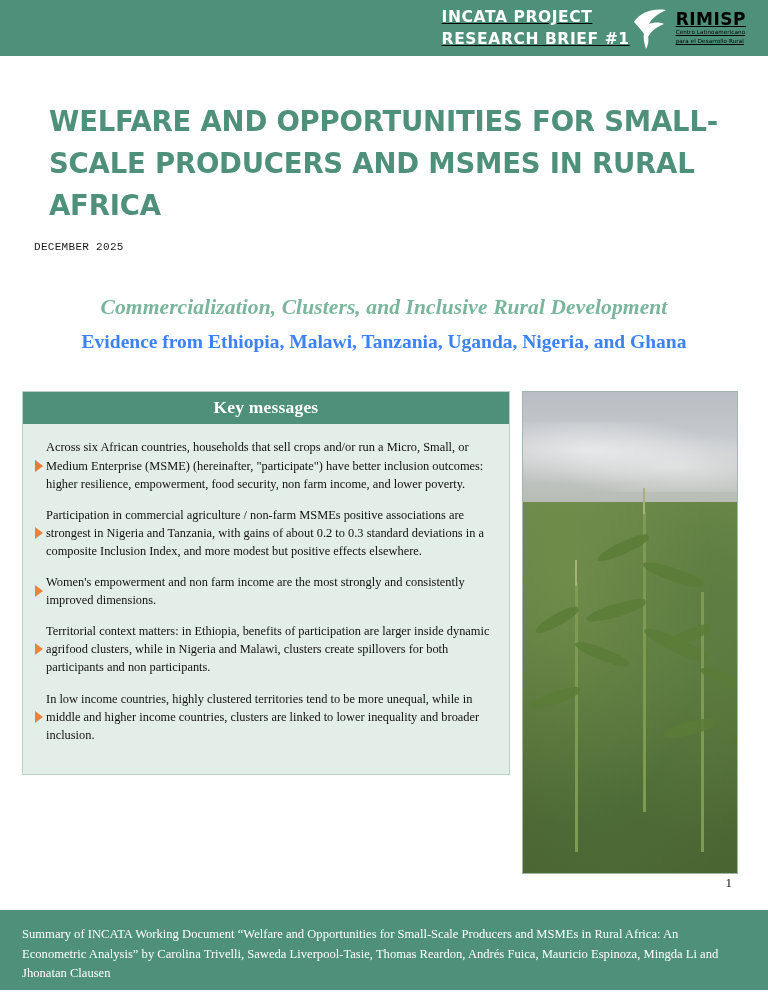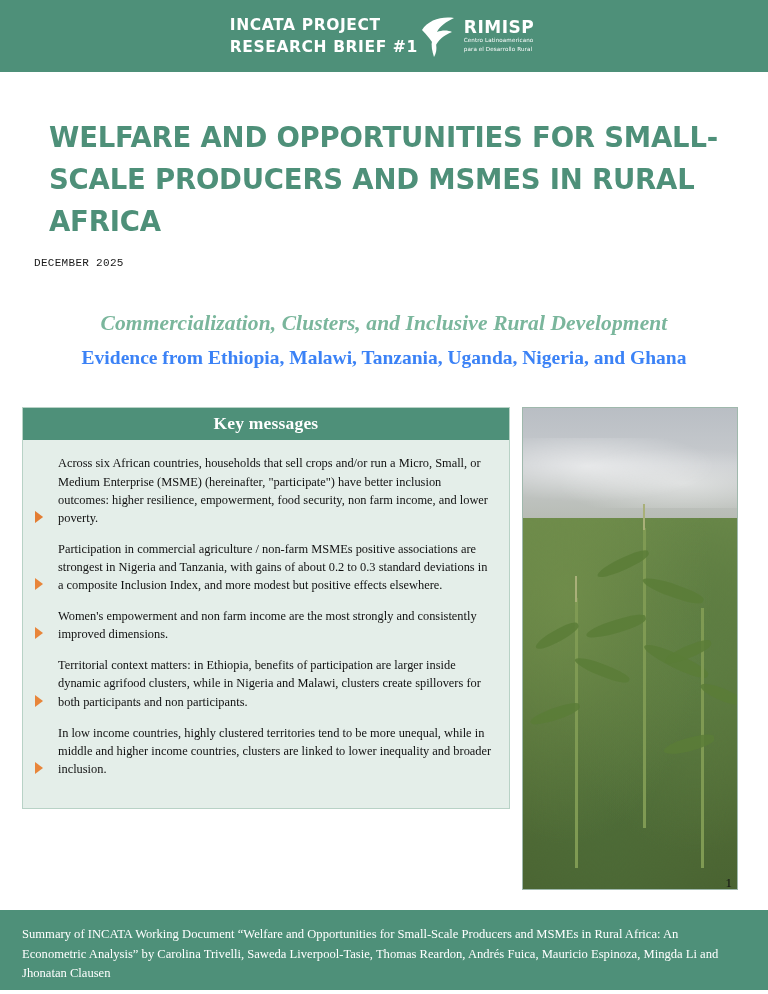--- a/index.html
+++ b/index.html
@@ -8,42 +8,43 @@
     width: 768px;
     height: 994px;
     background: #ffffff;
     font-family: "Liberation Serif", serif;
     position: relative;
     overflow: hidden;
   }
 
   
   .header-bar {
-    height: 72px;
+    height: 56px;
     background: #4e9079;
     display: flex;
     align-items: center;
-    justify-content: center;
+    justify-content: flex-end;
     padding: 0 22px 0 18px;
+    text-decoration: underline;
   }
   .brief-line {
     color: #ffffff;
     font-family: "DejaVu Sans", sans-serif;
     font-weight: bold;
     font-size: 15.5px;
     letter-spacing: 0.6px;
     line-height: 1.45;
   }
   .logo-wrap {
     display: flex;
     align-items: center;
     gap: 6px;
   }
   .logo-mark { width: 40px; height: 44px; display:block; }
-  .logo-text { color: #ffffff; line-height: 1.05; }
+  .logo-text { color: #000000; line-height: 1.05; }
   .logo-title {
     font-family: "DejaVu Sans", sans-serif;
     font-weight: bold;
     font-size: 17px;
     letter-spacing: 0.5px;
   }
   .logo-sub {
     font-family: "DejaVu Sans", sans-serif;
     font-size: 5.6px;
     letter-spacing: 0.1px;
@@ -113,23 +114,23 @@
     text-align: center;
     font-family: "Liberation Serif", serif;
     font-weight: bold;
     font-size: 17.5px;
     padding: 5px 0 6px 0;
     letter-spacing: 0.2px;
   }
   .key-body { padding: 14px 16px 14px 12px; }
   .kv-item {
     display: flex;
-    gap: 12px;
+    gap: 0;
     margin-bottom: 13px;
-    align-items: flex-end;
+    align-items: center;
   }
   .kv-item:last-child { margin-bottom: 16px; }
   .kv-arrow {
     flex: 0 0 auto;
     margin-top: 2px;
   }
   .kv-text {
     font-family: "Liberation Serif", serif;
     font-size: 12.4px;
     line-height: 1.46;

